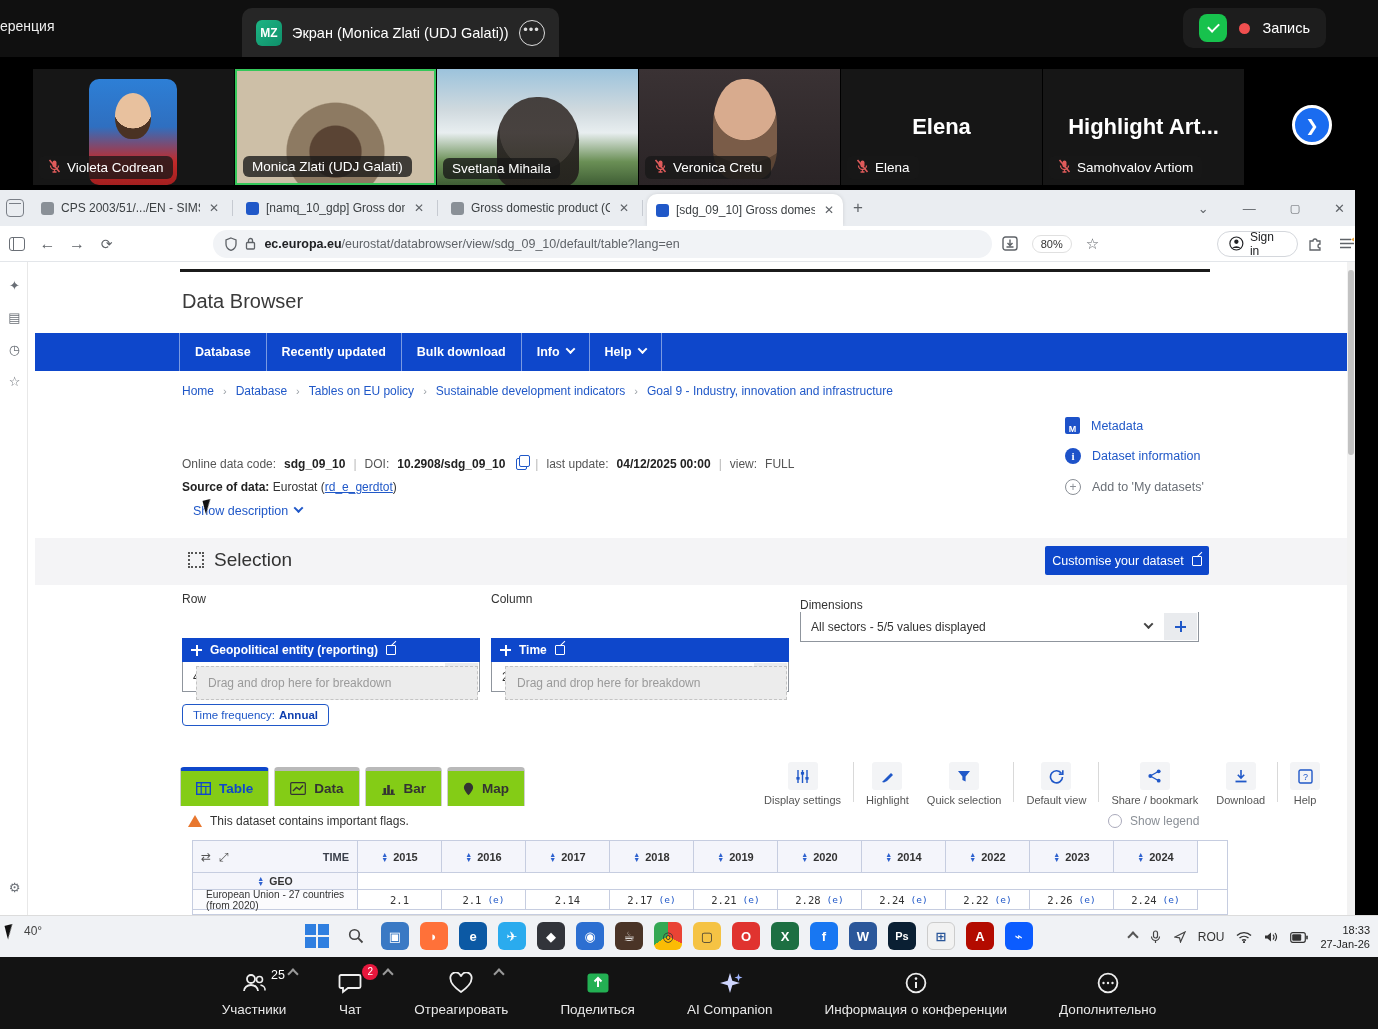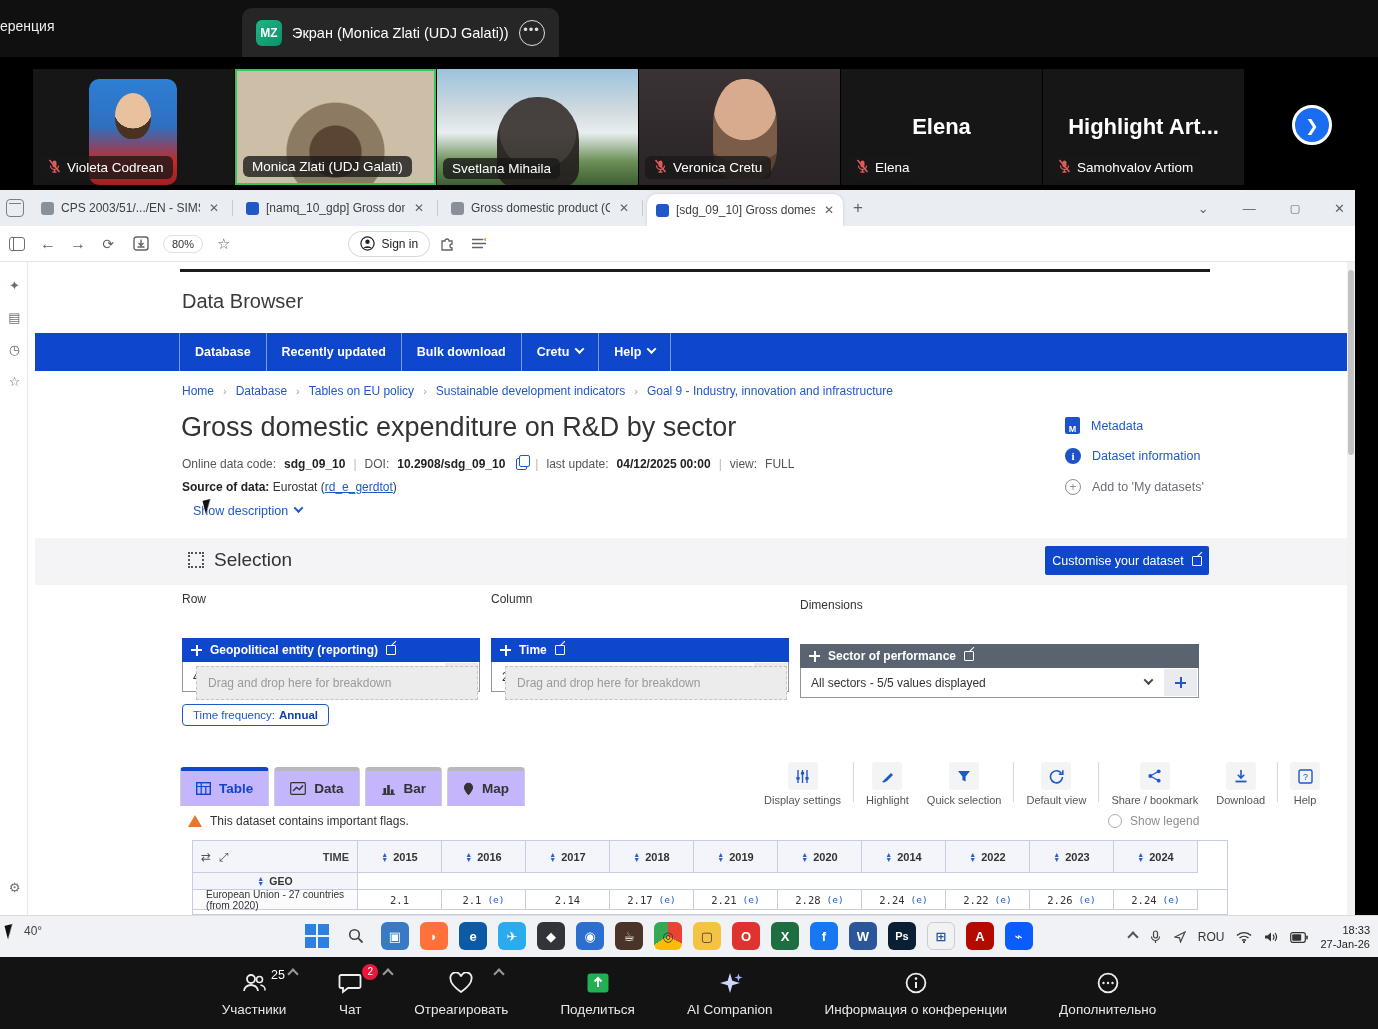--- a/index.html
+++ b/index.html
@@ -123,21 +123,21 @@
   .pbody .chev{color:#444;position:absolute;right:46px;top:10px;}
   .movebtn{position:absolute;right:1px;top:1px;bottom:1px;width:33px;background:#e9ebee;color:#2058c8;
            display:flex;align-items:center;justify-content:center;}
   .dropzone{position:absolute;height:34px;background:#ececec;border:1.6px dashed #c4c4c4;color:#9a9a9a;
             font-size:12px;display:flex;align-items:center;padding:0 11px;}
   .chip{position:absolute;height:22px;border:1.5px solid #2058c8;border-radius:4px;color:#2058c8;font-size:11.5px;
         display:flex;align-items:center;gap:4px;padding:0 10px;background:#fff;}
   .chip b{color:#0e3fb0;}
   
   .vtabs{position:absolute;left:152px;top:505px;display:flex;gap:5px;}
-  .vtab{height:39px;background:#c4b5fd;border:1px solid #cfcfcf;border-bottom:none;border-radius:4px 4px 0 0;
+  .vtab{height:39px;background:#84cc16;border:1px solid #cfcfcf;border-bottom:none;border-radius:4px 4px 0 0;
         border-top:4px solid #b9b9b9;display:flex;align-items:center;gap:8px;padding:0 15px;
         font-size:13.5px;font-weight:bold;color:#333;}
   .vtab.active{border-top:4px solid #0e47cb;color:#0e47cb;}
   .vtab svg{display:block;}
   .ptools{position:absolute;left:727px;top:500px;display:flex;align-items:flex-start;}
   .ptool{display:flex;flex-direction:column;align-items:center;gap:4px;padding:0 9px;}
   .ptool .box{width:30px;height:28px;background:#f3f4f6;border-radius:3px;display:flex;align-items:center;justify-content:center;color:#2058c8;}
   .ptool .lbl{font-size:11px;color:#555;white-space:nowrap;}
   .ptsep{width:1px;height:40px;background:#d9d9d9;margin:0 3px;}
   .flagsrow{position:absolute;left:160px;top:552px;display:flex;align-items:center;gap:8px;font-size:12px;color:#333;}
@@ -187,20 +187,25 @@
 
 <div class="stage">
 
   <div class="ztop">
     <div class="ztop-left">еренция</div>
     <div class="ztab">
       <div class="ztab-av">MZ</div>
       <div class="ztab-label">Экран (Monica Zlati (UDJ Galati))</div>
       <div class="ztab-more">•••</div>
     </div>
+    <div class="zrec">
+      <div class="shield"></div>
+      <div class="recdot"></div>
+      <div class="reclabel">Запись</div>
+    </div>
   </div>
 
   <div class="vstrip">
     <div class="tiles" id="tiles">
         <div class="tile">
           <div class="vc-port"></div>
           <div class="namechip">
             <span><svg width="13" height="14" viewBox="0 0 13 14">
                 <rect x="4.5" y="1.5" width="4" height="7" rx="2" fill="#e05b5b"></rect>
                 <path d="M2.5 6.5 a4 4 0 0 0 8 0 M6.5 10.5 V13 M4.5 13 h4" fill="none" stroke="#e05b5b" stroke-width="1.3"></path>
@@ -292,20 +297,30 @@
         <span>—</span>
         <span style="font-size:11px;">▢</span>
         <span>✕</span>
       </div>
     </div>
     <div class="btoolbar">
       <div class="sidetoggle"></div>
       <div class="navbtn">←</div>
       <div class="navbtn">→</div>
       <div class="navbtn" style="font-size:14px;">⟳</div>
+      <div class="addrbar">
+        <svg width="12" height="14" viewBox="0 0 12 14">
+            <path d="M6 1 L11 3 V7 C11 10.5 8.8 12.5 6 13.4 C3.2 12.5 1 10.5 1 7 V3 Z" fill="none" stroke="#5f6368" stroke-width="1.3"></path>
+          </svg>
+        <svg width="11" height="13" viewBox="0 0 11 13">
+            <rect x="1.5" y="5.5" width="8" height="6.5" rx="1" fill="none" stroke="#5f6368" stroke-width="1.3"></rect>
+            <path d="M3.5 5.5 V3.5 a2 2 0 0 1 4 0 V5.5" fill="none" stroke="#5f6368" stroke-width="1.3"></path>
+          </svg>
+        <span><span class="host">ec.europa.eu</span><span class="path">/eurostat/databrowser/view/sdg_09_10/default/table?lang=en</span></span>
+      </div>
       <div class="tbicons">
         <svg width="16" height="15" viewBox="0 0 16 15">
             <rect x="1" y="1" width="14" height="13" rx="2.5" fill="none" stroke="#5f6368" stroke-width="1.4"></rect>
             <path d="M8 3.5 V9 M5.5 7 L8 9.5 L10.5 7 M4.5 11 H11.5" stroke="#5f6368" stroke-width="1.4" fill="none"></path>
           </svg>
         <span class="zoombadge">80%</span>
         <span style="font-size:15px;">☆</span>
       </div>
       <div class="signin">
         <svg width="15" height="15" viewBox="0 0 15 15">
@@ -341,40 +356,39 @@
           <div class="ni">
             <span>Database</span>
           </div>
           <div class="ni">
             <span>Recently updated</span>
           </div>
           <div class="ni">
             <span>Bulk download</span>
           </div>
           <div class="ni">
-            <span>Cretu</span>
+            <span>Info</span>
             <span class="chev" style="margin-top: -3px;"></span>
           </div>
           <div class="ni">
             <span>Help</span>
             <span class="chev" style="margin-top: -3px;"></span>
           </div>
         </div>
       <div class="crumbs" id="crumbs">
           <div>Home</div>
           <div class="sep">›</div>
           <div>Database</div>
           <div class="sep">›</div>
           <div>Tables on EU policy</div>
           <div class="sep">›</div>
           <div>Sustainable development indicators</div>
           <div class="sep">›</div>
           <div>Goal 9 - Industry, innovation and infrastructure</div>
         </div>
-      <div class="h1">Gross domestic expenditure on R&amp;D by sector</div>
 
       <div class="metarow">
         <span>Online data code:</span>
           <b>sdg_09_10</b>
         <span class="bar">|</span>
         <span>DOI:</span>
           <b>10.2908/sdg_09_10</b>
         <span class="copyic"></span>
         <span class="bar">|</span>
         <span>last update:</span>
@@ -449,25 +463,20 @@
               <span class="movecross"></span>
             </span>
         </div>
       </div>
       <div class="dropzone" style="left:477px;top:404px;width:282px;">
         <span>Drag and drop here for breakdown</span>
       </div>
 
       <div class="dimlab" style="left:772px;top:336px;">Dimensions</div>
       <div class="panel" style="left:772px;top:350px;width:399px;">
-        <div class="phead gray">
-          <span class="movecross"></span>
-          <span>Sector of performance</span>
-          <span class="editsq"></span>
-        </div>
         <div class="pbody">
           <span>All sectors - 5/5 values displayed</span>
           <span class="chev"></span>
           <span class="movebtn">
               <span class="movecross"></span>
             </span>
         </div>
       </div>
 
       <div class="chip" style="left:154px;top:442px;">

